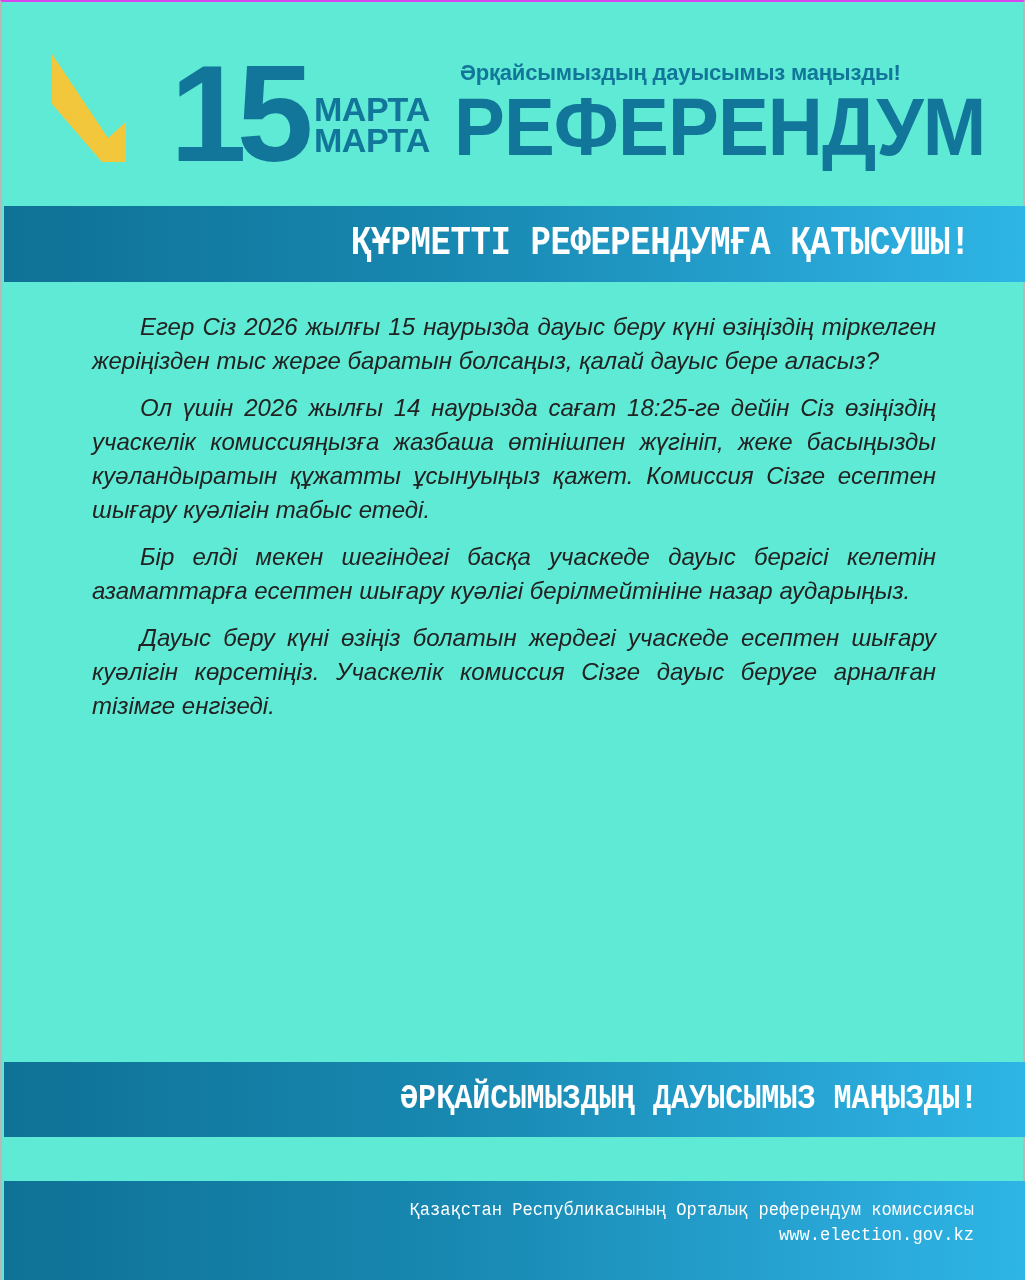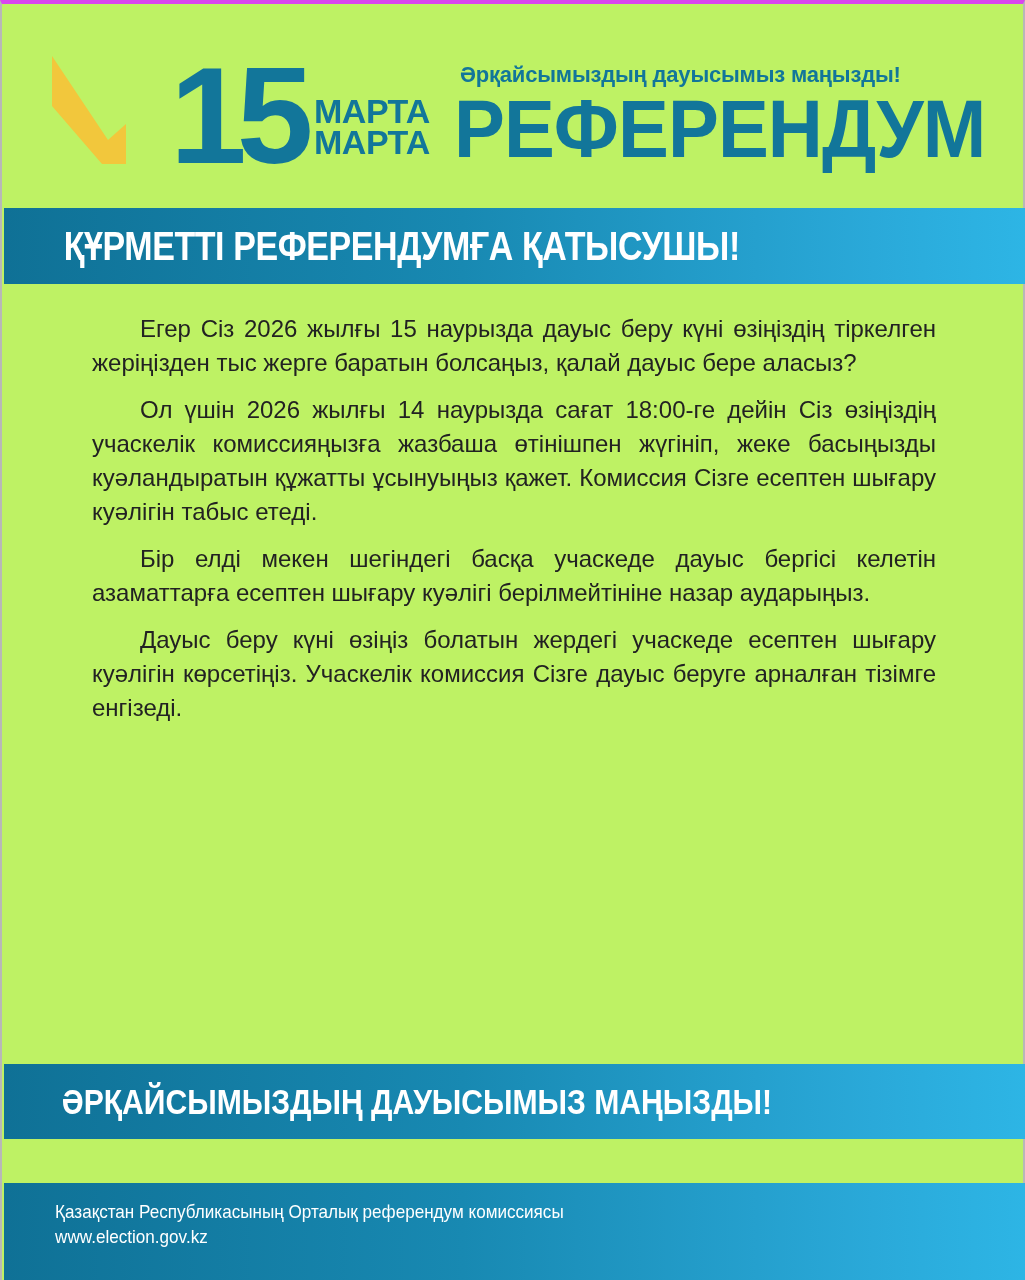--- a/index.html
+++ b/index.html
@@ -1,21 +1,21 @@
 <!DOCTYPE html>
 <html><head>
   <meta charset="utf-8">
   <style>
     html, body { margin: 0; padding: 0; background: #ffffff; }
     body { width: 1025px; height: 1280px; position: relative; overflow: hidden; }
     .frame {
       position: absolute; left: 0; top: 0; width: 1025px; height: 1280px;
       box-sizing: border-box;
-      border-left: 2px solid #b8b8b8; border-top: 4px solid #d946ef; border-right: 2px solid #b8b8b8;
-      background: #bef264;
+      border-left: 2px solid #b8b8b8; border-top: 2px solid #d946ef; border-right: 2px solid #b8b8b8;
+      background: #5eead4;
     }
     
     .logo { position: absolute; left: 50px; top: 48px; width: 380px; height: 120px; }
     .logo svg { position: absolute; left: 0; top: 4px; }
     .logo-num {
       position: absolute; left: 118px; top: -6px;
       font-family: "Liberation Sans", sans-serif; font-weight: bold;
       font-size: 138px; line-height: 1; letter-spacing: -10px; color: #12769a;
     }
     .logo-month {
@@ -31,22 +31,22 @@
     .big-title {
       position: absolute; left: 452px; top: 84px;
       font-family: "Liberation Sans", sans-serif; font-weight: bold;
       font-size: 82px; line-height: 1; color: #12769a; letter-spacing: -1px; white-space: nowrap;
       transform: scaleX(0.93); transform-origin: left top;
     }
     
     .band {
       position: absolute; left: 2px; width: 1021px;
       background: linear-gradient(90deg, #0f7196 0%, #1889b2 45%, #2aa9d9 85%, #2db5e5 100%);
-      color: #ffffff; text-align: left;
-      font-family: Liberation Sans, sans-serif;
+      color: #ffffff; text-align: right;
+      font-family: Liberation Mono, monospace;
     }
     .band-top { top: 204px; height: 76px; }
     .band-top .band-text {
       font-weight: bold; font-size: 40px; line-height: 76px; letter-spacing: -0.5px;
       display: inline-block; transform: scaleX(0.85); white-space: nowrap;
     }
     .band-mid { top: 1060px; height: 75px; }
     .band-mid .band-text {
       font-weight: bold; font-size: 35px; line-height: 75px;
       display: inline-block; transform: scaleX(0.86); white-space: nowrap;
@@ -57,21 +57,21 @@
       font-size: 19px; display: block; transform: scaleX(0.9);
     }
     .foot-line2 {
       position: absolute; left: 0; right: 0; top: 43px;
       font-size: 19px; display: block; transform: scaleX(0.9);
     }
     
     .content {
       position: absolute; left: 90px; top: 308px; width: 844px;
       font-family: "Liberation Sans", sans-serif; color: #222222;
-      font-size: 24px; line-height: 34px;
+      font-size: 24px; line-height: 34px; font-style: italic;
     }
     .content p {
       margin: 0 0 13px 0; text-indent: 48px; text-align: justify;
     }
   </style>
 </head>
 <body>
 
 <div class="frame">
 
@@ -88,21 +88,21 @@
 
   <div class="slogan-top">Әрқайсымыздың дауысымыз маңызды!</div>
   <div class="big-title">РЕФЕРЕНДУМ</div>
 
   <div class="band band-top">
     <span class="band-text">ҚҰРМЕТТІ РЕФЕРЕНДУМҒА ҚАТЫСУШЫ!</span>
   </div>
 
   <div class="content">
     <p>Егер Сіз 2026 жылғы 15 наурызда дауыс беру күні өзіңіздің тіркелген жеріңізден тыс жерге баратын болсаңыз, қалай дауыс бере аласыз?</p>
-    <p>Ол үшін 2026 жылғы 14 наурызда сағат 18:00-ге дейін Сіз өзіңіздің учаскелік комиссияңызға жазбаша өтінішпен жүгініп, жеке басыңызды куәландыратын құжатты ұсынуыңыз қажет. Комиссия Сізге есептен шығару куәлігін табыс етеді.</p>
+    <p>Ол үшін 2026 жылғы 14 наурызда сағат 18:25-ге дейін Сіз өзіңіздің учаскелік комиссияңызға жазбаша өтінішпен жүгініп, жеке басыңызды куәландыратын құжатты ұсынуыңыз қажет. Комиссия Сізге есептен шығару куәлігін табыс етеді.</p>
     <p>Бір елді мекен шегіндегі басқа учаскеде дауыс бергісі келетін азаматтарға есептен шығару куәлігі берілмейтініне назар аударыңыз.</p>
     <p>Дауыс беру күні өзіңіз болатын жердегі учаскеде есептен шығару куәлігін көрсетіңіз. Учаскелік комиссия Сізге дауыс беруге арналған тізімге енгізеді.</p>
   </div>
 
   <div class="band band-mid">
     <span class="band-text">ӘРҚАЙСЫМЫЗДЫҢ ДАУЫСЫМЫЗ МАҢЫЗДЫ!</span>
   </div>
 
   <div class="band band-foot">
     <span class="foot-line1">Қазақстан Республикасының Орталық референдум комиссиясы</span>

